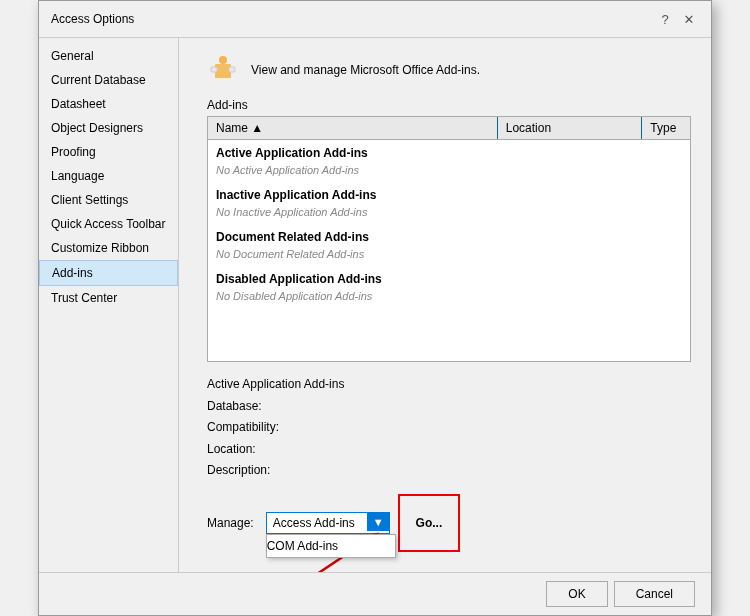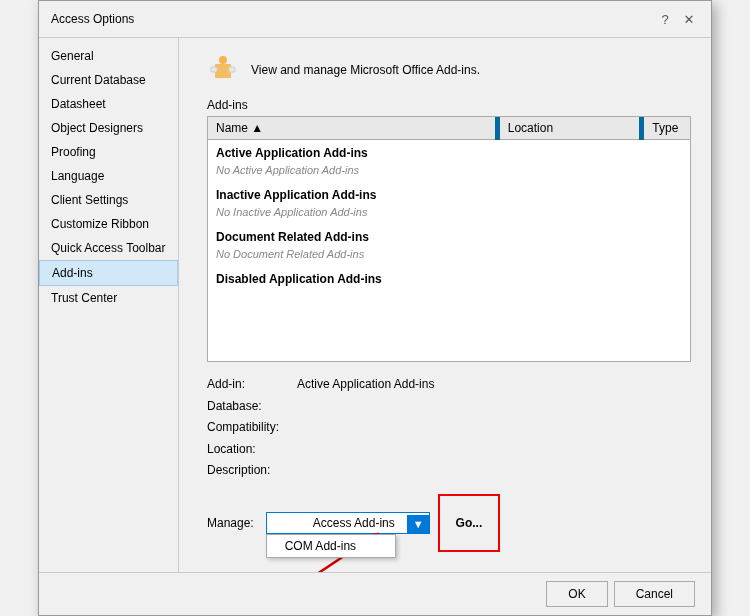--- a/index.html
+++ b/index.html
@@ -14,37 +14,37 @@
     .sidebar-item { padding: 5px 12px; cursor: pointer; color: #000; font-size: 12px; }
     .sidebar-item.active { background: #d0e8f8; border: 1px solid #aac8e8; font-weight: normal; }
     .main-panel { flex: 1; padding: 16px 20px; display: flex; flex-direction: column; overflow: hidden; }
     .main-header { display: flex; align-items: center; gap: 12px; margin-bottom: 12px; }
     .header-icon { width: 32px; height: 32px; display: flex; align-items: center; justify-content: center; }
     .header-text { font-size: 12px; color: #000; }
     .section-label { font-size: 12px; font-weight: normal; color: #000; margin-bottom: 4px; }
     .addins-table-container { border: 1px solid #aaa; flex: 1; overflow: auto; background: #fff; margin-bottom: 12px; }
     .addins-table { width: 100%; border-collapse: collapse; }
     .addins-table thead tr th { background: #e8e8e8; border-bottom: 1px solid #aaa; padding: 4px 8px; text-align: left; font-weight: normal; font-size: 12px; cursor: pointer; }
-    .addins-table thead tr th:not(:last-child) { border-right: 5px solid #0369a1; }
+    .addins-table thead tr th:not(:last-child) { border-right: 1px solid #0369a1; }
     .col-name { width: 60%; }
     .col-location { width: 30%; }
     .col-type { width: 10%; }
     .section-header { font-weight: bold; font-size: 12px; padding: 6px 8px 2px 8px; background: #fff; }
     .section-empty { font-size: 11px; color: #888; padding: 2px 8px 6px 8px; font-style: italic; }
     .detail-area { font-size: 12px; color: #000; line-height: 1.8; margin-bottom: 12px; }
     .detail-row { display: flex; }
     .detail-label { min-width: 90px; color: #000; }
     .detail-value { color: #000; }
     .bottom-bar { display: flex; align-items: center; gap: 8px; margin-bottom: 4px; position: relative; }
     .manage-label { font-size: 12px; margin-right: 4px; }
     .go-btn { padding: 20px 16px; border: 1px solid #aaa; background: #f0f0f0; font-size: 12px; cursor: pointer; }
     .dialog-footer { display: flex; justify-content: flex-end; gap: 6px; padding: 8px 16px; border-top: 1px solid #ccc; background: #f0f0f0; }
     .footer-btn { padding: 5px 21px; font-size: 12px; cursor: pointer; border: 1px solid #aaa; background: #f0f0f0; }
     .dropdown-menu { position: absolute; top: 100%; left: 0; background: #fff; border: 1px solid #aaa; z-index: 100; min-width: 110px; box-shadow: 2px 2px 4px rgba(0,0,0,0.2); }
-    .dropdown-item { padding: 4px 18px; font-size: 12px; cursor: pointer; }
+    .dropdown-item { padding: 4px 0; font-size: 12px; cursor: pointer; }
     .dropdown-wrapper { position: relative; display: inline-block; }
   </style>
 </head>
 <body>
 
 <div class="dialog">
 
   <div class="title-bar">
     <span class="title-bar-text">Access Options</span>
     <div class="title-bar-controls">
@@ -56,22 +56,22 @@
   <div class="dialog-content">
 
     <div class="sidebar">
       <div class="sidebar-item">General</div>
       <div class="sidebar-item">Current Database</div>
       <div class="sidebar-item">Datasheet</div>
       <div class="sidebar-item">Object Designers</div>
       <div class="sidebar-item">Proofing</div>
       <div class="sidebar-item">Language</div>
       <div class="sidebar-item">Client Settings</div>
+      <div class="sidebar-item">Quick Access Toolbar</div>
       <div class="sidebar-item">Customize Ribbon</div>
-      <div class="sidebar-item">Quick Access Toolbar</div>
       <div class="sidebar-item active">Add-ins</div>
       <div class="sidebar-item">Trust Center</div>
     </div>
 
     <div class="main-panel">
 
       <div class="main-header">
         <div class="header-icon">
 
           <svg width="32" height="32" viewBox="0 0 32 32">
@@ -114,27 +114,29 @@
             <tr>
               <td colspan="3" class="section-header">Document Related Add-ins</td>
             </tr>
             <tr>
               <td colspan="3" class="section-empty">No Document Related Add-ins</td>
             </tr>
 
             <tr>
               <td colspan="3" class="section-header">Disabled Application Add-ins</td>
             </tr>
+            <tr>
+              <td colspan="3" class="section-empty">No Disabled Application Add-ins</td>
+            </tr>
           </tbody>
         </table>
       </div>
 
       <div class="detail-area">
         <div class="detail-row">
-          <span class="detail-label">Add-in:</span>
           <span class="detail-value">Active Application Add-ins</span>
         </div>
         <div class="detail-row">
           <span class="detail-label">Database:</span>
           <span class="detail-value"></span>
         </div>
         <div class="detail-row">
           <span class="detail-label">Compatibility:</span>
           <span class="detail-value"></span>
         </div>
@@ -144,21 +146,21 @@
         </div>
         <div class="detail-row">
           <span class="detail-label">Description:</span>
           <span class="detail-value"></span>
         </div>
       </div>
 
       <div class="bottom-bar" style="position:relative;">
         <span class="manage-label">Manage:</span>
         <div class="dropdown-wrapper" style="position:relative;">
-          <div style="display:flex; align-items:flex-end; border:1px solid #0078d7; background:#fff; position:relative;padding-left:40px;">
+          <div style="display:flex; align-items:flex-start; border:1px solid #0078d7; background:#fff; position:relative;">
             <span style="padding: 3px 6px; font-size:12px; min-width:100px;">Access Add-ins</span>
             <span style="padding: 3px 5px; background:#0078d7; color:#fff; cursor:pointer; font-size:11px; border-left:1px solid #0078d7;">▼</span>
           </div>
 
           <div class="dropdown-menu" style="top:100%; left:0; min-width:130px;">
             <div class="dropdown-item">COM Add-ins</div>
 
           </div>
         </div>
         <button class="go-btn" style="border:2px solid #e00; font-weight:bold;">Go...</button>

